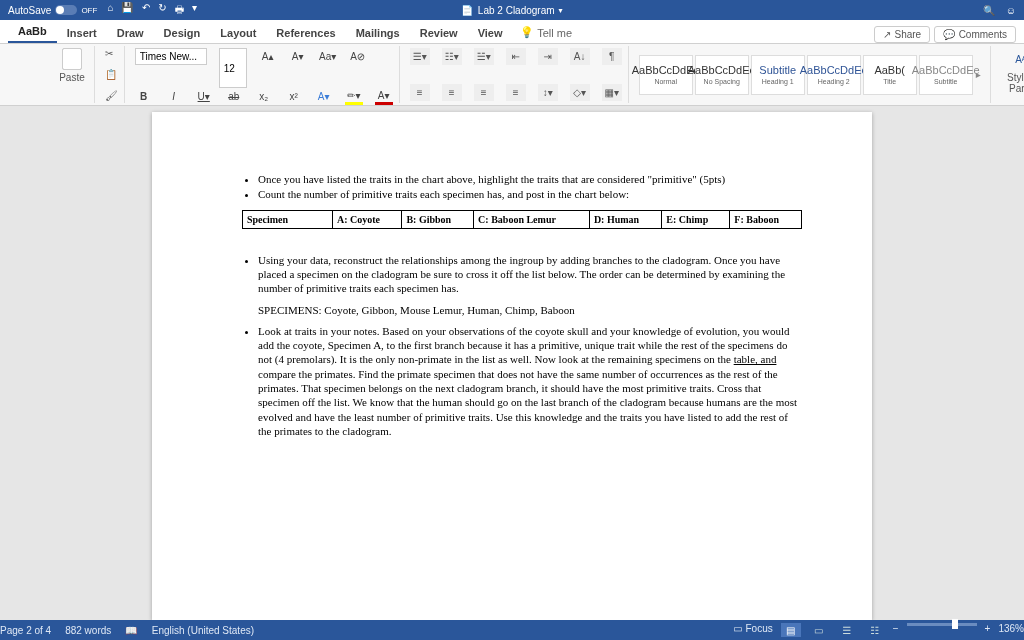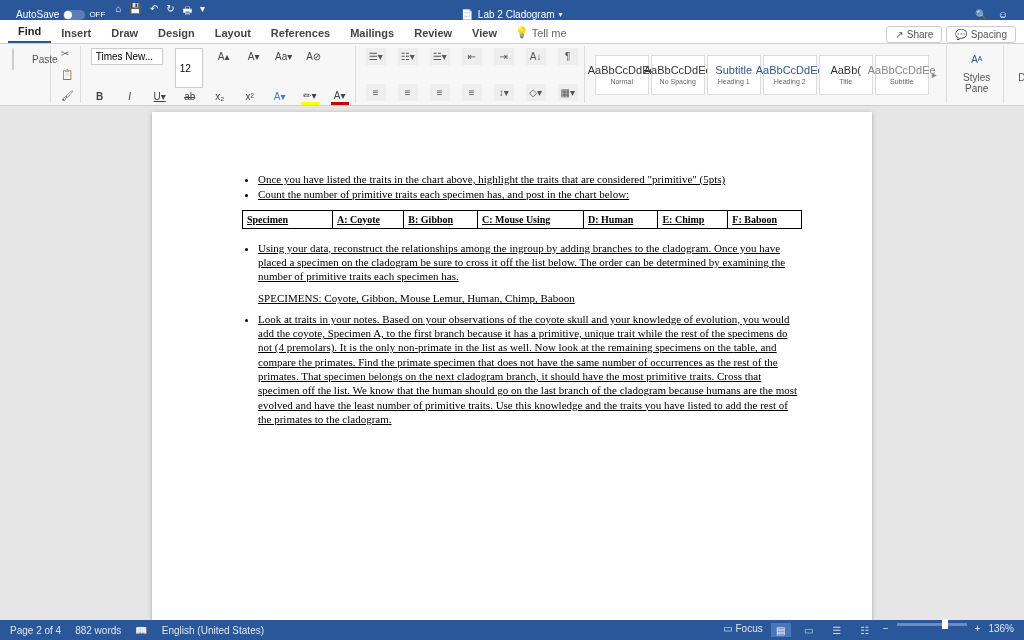--- a/index.html
+++ b/index.html
@@ -1,70 +1,70 @@
 <!DOCTYPE html>
 <html><head>
 <meta charset="utf-8">
 <style>
   * { box-sizing: border-box; margin: 0; padding: 0; }
   body { font-family: -apple-system, "Segoe UI", sans-serif; background: #f0f0f0; width: 1024px; height: 640px; overflow: hidden; font-size: 11px; }
 
   
-  .titlebar { background: #2a569a; color: #fff; height: 20px; display: flex; align-items: flex-end; padding: 0 16px; font-size: 10px; }
+  .titlebar { background: #2a569a; color: #fff; height: 20px; display: flex; align-items: center; padding: 0 8px; font-size: 10px; }
   .titlebar .autosave { display: flex; align-items: center; gap: 4px; }
   .titlebar .toggle { width: 22px; height: 10px; background: #5a7db5; border-radius: 5px; position: relative; }
   .titlebar .toggle::after { content: ""; position: absolute; width: 8px; height: 8px; background: #fff; border-radius: 50%; top: 1px; left: 1px; }
   .titlebar .qat { display: flex; gap: 8px; margin-left: 10px; }
   .titlebar .doctitle { position: absolute; left: 50%; transform: translateX(-50%); display: flex; align-items: center; gap: 4px; }
   .titlebar .right { margin-left: auto; display: flex; gap: 10px; }
 
   
   .tabsbar { background: #fff; height: 24px; display: flex; align-items: flex-end; padding: 0 8px; border-bottom: 1px solid #d0d0d0; font-size: 11px; }
   .tabsbar .tab { padding: 4px 10px; cursor: pointer; color: #444; font-weight: bold; }
   .tabsbar .tab.active { border-bottom: 2px solid #2a569a; font-weight: 600; color: #222; }
   .tabsbar .tell { display: flex; align-items: center; gap: 3px; color: #666; padding: 4px 8px; }
   .tabsbar .share-area { margin-left: auto; display: flex; gap: 4px; }
   .tabsbar .share-btn { border: 1px solid #ccc; padding: 2px 8px; border-radius: 3px; display: flex; align-items: center; gap: 3px; color: #555; font-size: 10px; }
 
   
   .ribbon { background: #f7f7f7; height: 62px; display: flex; border-bottom: 1px solid #d0d0d0; padding: 2px 6px; gap: 4px; font-size: 10px; color: #555; }
   .ribbon .group { border-right: 1px solid #ddd; padding: 2px 6px; display: flex; flex-direction: column; justify-content: space-between; }
   .ribbon .group.noborder { border-right: none; }
-  .ribbon .paste-btn { display: flex; align-items: center; gap: 18px; width: 32px; }
+  .ribbon .paste-btn { display: flex; flex-direction: column; align-items: center; gap: 2px; width: 32px; margin-left: 44px; }
   .paste-ico { width: 20px; height: 22px; background: linear-gradient(#fff,#fff) padding-box, #ccc; border: 1px solid #ccc; border-radius: 2px; position: relative; }
   .ribbon .row { display: flex; align-items: flex-start; gap: 12px; }
   .font-sel { border: 1px solid #ccc; background: #fff; padding: 1px 4px; width: 72px; height: 17px; font-size: 10px; }
   .size-sel { border: 1px solid #ccc; background: #fff; padding: 19px 4px; width: 28px; height: 17px; font-size: 10px; }
   .fmt-btn { width: 18px; height: 17px; display: inline-flex; align-items: center; justify-content: center; color: #444; }
   .fmt-btn.bold { font-weight: bold; }
   .fmt-btn.italic { font-style: italic; }
   .fmt-btn.underline { text-decoration: underline; }
   .fmt-btn.strike { text-decoration: line-through; }
   .para-btn { width: 20px; height: 17px; border: 1px solid transparent; display: inline-flex; align-items: center; justify-content: center; background: #eee; }
   .styles-gallery { display: flex; gap: 2px; }
   .style-item { width: 54px; height: 40px; border: 1px solid #ddd; background: #fff; display: flex; flex-direction: column; align-items: center; justify-content: center; font-size: 8px; }
   .style-item .sample { font-size: 11px; color: #333; }
   .style-item .label { font-size: 7px; color: #666; margin-top: 2px; }
   .big-btn { display: flex; flex-direction: column; align-items: center; gap: 2px; width: 40px; }
   .big-btn .glyph { width: 20px; height: 22px; display: flex; align-items: center; justify-content: center; }
   .disabled { color: #bbb; }
 
   
-  .workspace { background: #e6e6e6; height: 514px; overflow: hidden; display: flex; justify-content: center; text-decoration: underline; }
+  .workspace { background: #e6e6e6; height: 514px; overflow: hidden; display: flex; justify-content: center; }
   .page { background: #fff; width: 720px; margin-top: 6px; box-shadow: 0 1px 4px rgba(0,0,0,0.3); padding: 60px 70px 40px 90px; font-family: "Times New Roman", serif; font-size: 11px; color: #000; line-height: 1.3; }
   .page ul { list-style: disc; padding-left: 16px; margin-bottom: 8px; }
   .page li { margin-bottom: 1px; }
-  .data-table { border-collapse: collapse; width: 100%; margin: 4px 0 12px 0; font-size: 10px; }
+  .data-table { border-collapse: collapse; width: 100%; margin: 4px 0 24px 0; font-size: 10px; }
   .data-table td, .data-table th { border: 1px solid #000; padding: 2px 4px; text-align: left; font-weight: normal; }
   .data-table .hdr { font-weight: bold; }
   .page .para { margin-bottom: 6px; margin-left: 16px; }
   .page .uline { text-decoration: underline; }
 
   
-  .statusbar { background: #2a569a; color: #dfe8f5; height: 20px; display: flex; align-items: center; padding: 0 10px; font-size: 10px; gap: 14px; }
+  .statusbar { background: #2a569a; color: #dfe8f5; height: 20px; display: flex; align-items: center; padding: 0 0; font-size: 10px; gap: 14px; }
   .statusbar .right { margin-left: auto; display: flex; align-items: flex-start; gap: 8px; }
   .view-btn { width: 20px; height: 14px; display: inline-flex; align-items: center; justify-content: center; color: #cdd; }
   .view-btn.active { background: #4a76ba; color: #fff; }
   .zoom-slider { width: 70px; height: 3px; background: #6a8cc0; position: relative; }
   .zoom-slider::after { content: ""; position: absolute; width: 6px; height: 10px; background: #fff; top: -4px; left: 45px; }
 </style>
 </head>
 <body>
 
 <div class="titlebar">
@@ -86,41 +86,41 @@
     <span>Lab 2 Cladogram</span>
     <span style="font-size:8px">▾</span>
   </div>
   <div class="right">
     <span>🔍</span>
     <span>☺</span>
   </div>
 </div>
 
 <div class="tabsbar">
-  <div class="tab active">Find</div>
+  <div class="tab active">AaBb</div>
   <div class="tab">Insert</div>
   <div class="tab">Draw</div>
   <div class="tab">Design</div>
   <div class="tab">Layout</div>
   <div class="tab">References</div>
   <div class="tab">Mailings</div>
   <div class="tab">Review</div>
   <div class="tab">View</div>
   <div class="tell">
     <span>💡</span>
     <span>Tell me</span>
   </div>
   <div class="share-area">
     <div class="share-btn">
       <span>↗</span>
       <span>Share</span>
     </div>
     <div class="share-btn">
       <span>💬</span>
-      <span>Spacing</span>
+      <span>Comments</span>
     </div>
   </div>
 </div>
 
 <div class="ribbon">
   <div class="group">
     <div class="paste-btn">
       <div class="paste-ico"></div>
       <span>Paste</span>
     </div>
@@ -226,21 +226,21 @@
     <ul>
       <li>Once you have listed the traits in the chart above, highlight the traits that are considered "primitive" (5pts)</li>
       <li>Count the number of primitive traits each specimen has, and post in the chart below:</li>
     </ul>
     <table class="data-table">
       <tbody>
           <tr>
         <td class="hdr" style="width:90px">Specimen</td>
         <td class="hdr">A: Coyote</td>
         <td class="hdr">B: Gibbon</td>
-        <td class="hdr">C: Mouse Using</td>
+        <td class="hdr">C: Baboon Lemur</td>
         <td class="hdr">D: Human</td>
         <td class="hdr">E: Chimp</td>
         <td class="hdr">F: Baboon</td>
       </tr>
     </tbody>
       </table>
     <ul>
       <li>Using your data, reconstruct the relationships among the ingroup by adding branches to the cladogram. Once you have placed a specimen on the cladogram be sure to cross it off the list below. The order can be determined by examining the number of primitive traits each specimen has.</li>
     </ul>
     <p class="para">SPECIMENS: Coyote, Gibbon, Mouse Lemur, Human, Chimp, Baboon</p>

